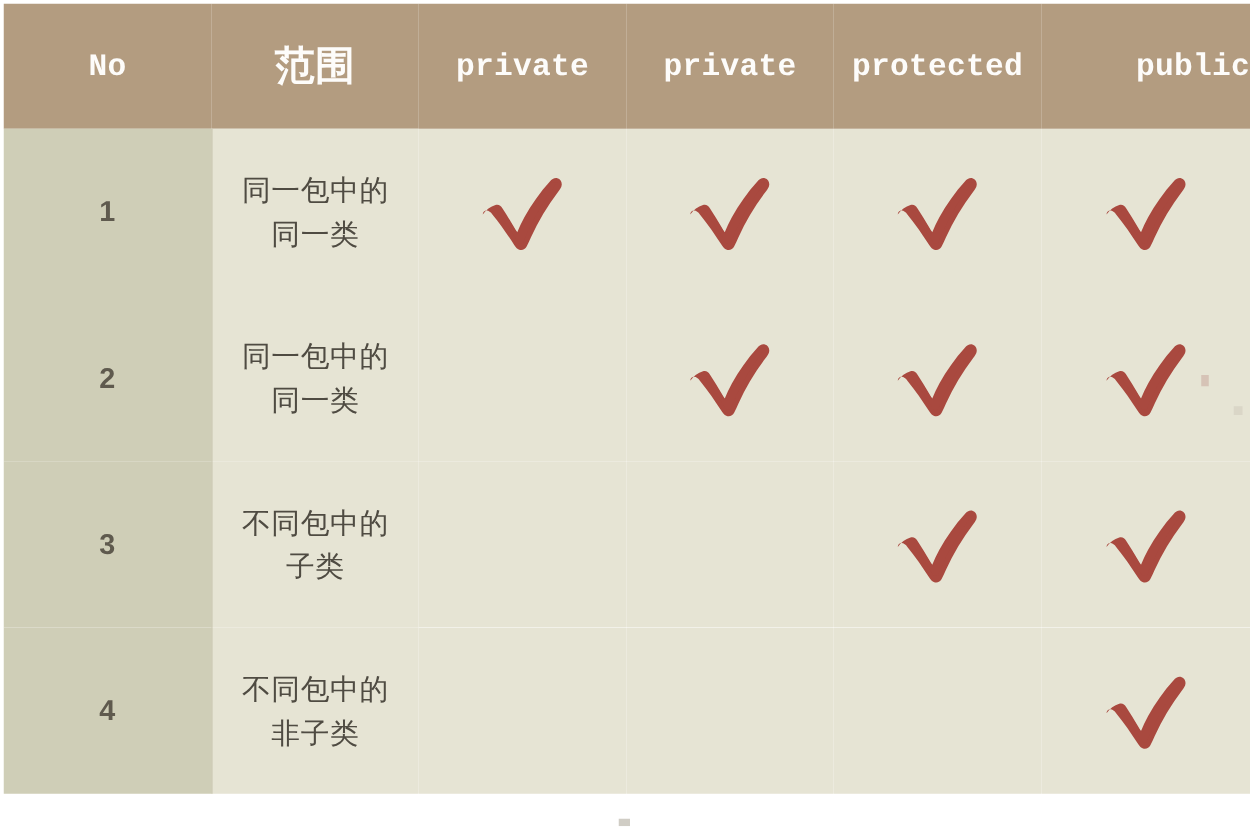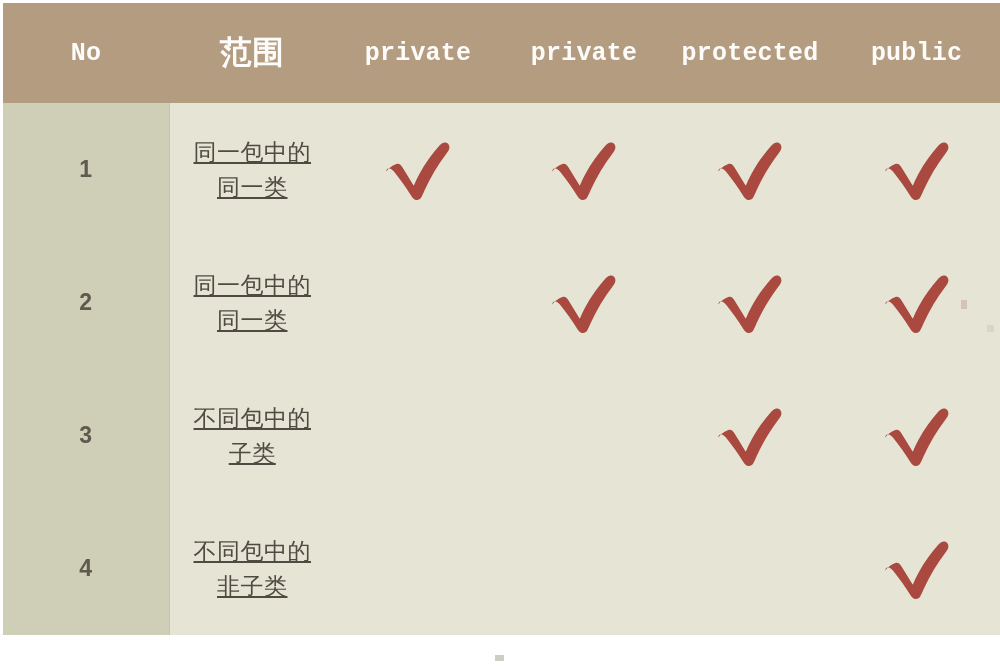--- a/index.html
+++ b/index.html
@@ -86,21 +86,20 @@
     font-weight: bold;
     border-right: 1px solid #c6c4ac;
   }
 
   td.scope-cell {
     color: #4f4b42;
     font-size: 23px;
     line-height: 1.5;
     padding: 4px 22px;
     letter-spacing: 0.5px;
-    text-decoration: underline;
   }
 
   td.mark-cell {
     position: relative;
   }
 
   
   .check {
     display: inline-block;
     width: 74px;
@@ -141,21 +140,21 @@
 <div id="page">
 
   <table class="access-table">
     <thead>
       <tr>
         <th style="width:166px;">No</th>
         <th class="col-cjk" style="width:166px;">范围</th>
         <th style="width:166px;">private</th>
         <th style="width:166px;">private</th>
         <th style="width:166px;">protected</th>
-        <th style="width:167px;">public</th>
+        <th style="width:167px;text-align:right;">public</th>
       </tr>
     </thead>
 
     <tbody>
 
       <tr>
         <td class="no-cell">1</td>
         <td class="scope-cell">同一包中的同一类</td>
         <td class="mark-cell">
           <span class="check"><svg viewBox="0 0 74 66" xmlns="http://www.w3.org/2000/svg">

